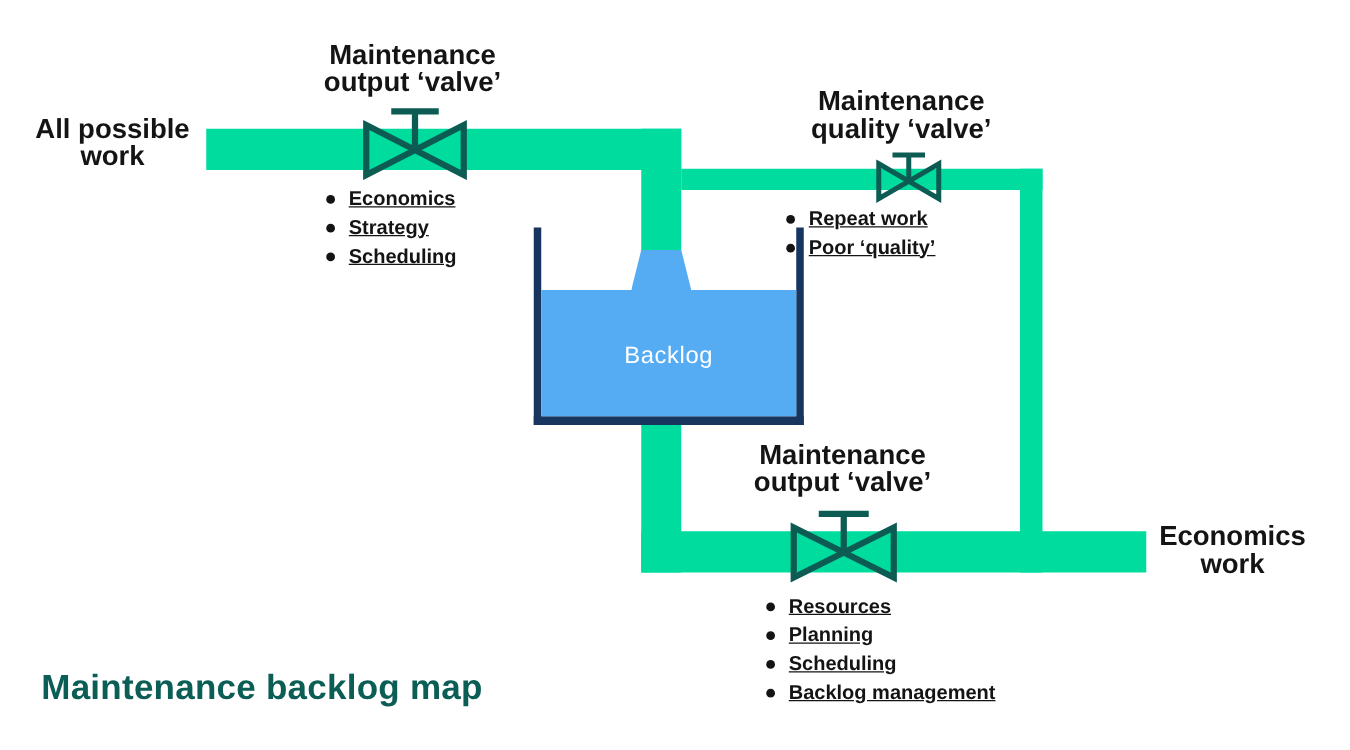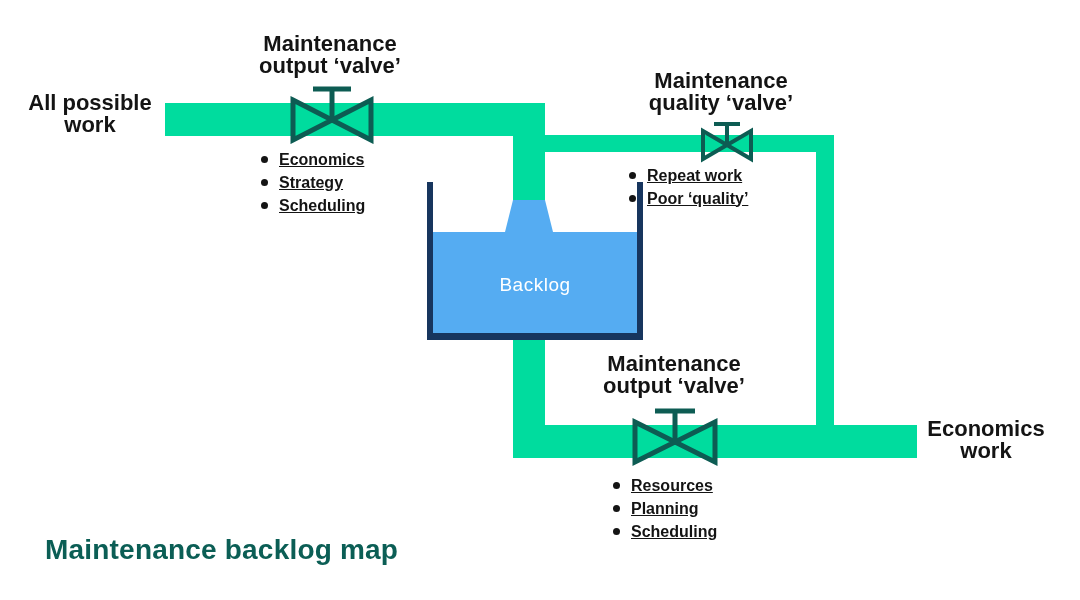--- a/index.html
+++ b/index.html
@@ -25,21 +25,21 @@
   }
   .valve{position:absolute;}
   .valve path{stroke:var(--valve,#0d5c53);fill:none;}
   .label{position:absolute;text-align:center;font-weight:bold;font-size:22px;line-height:22px;}
   .label span{display:block;}
   .blist{position:absolute;font-weight:bold;font-size:16px;}
   .li{display:flex;align-items:center;height:23px;text-decoration:underline;}
   .dot{width:7px;height:7px;border-radius:50%;background:var(--text,#141414);margin-right:11px;flex:none;}
   .diagram-title{
     position:absolute;left:33px;top:534px;font-size:28px;font-weight:bold;
-    color:var(--title,#0b5e55);letter-spacing:.2px;margin-left:12px;
+    color:var(--title,#0b5e55);letter-spacing:.2px;
   }
 </style>
 </head>
 <body>
 
 <div class="canvas">
 
   <div class="pipe" style="left:165px;top:103px;width:380px;height:33px;"></div>
   <div class="pipe" style="left:513px;top:103px;width:32px;height:97px;"></div>
   <div class="pipe" style="left:545px;top:135px;width:289px;height:17px;"></div>
@@ -125,17 +125,21 @@
         <span>Resources</span>
       </div>
     <div class="li">
         <span class="dot"></span>
         <span>Planning</span>
       </div>
     <div class="li">
         <span class="dot"></span>
         <span>Scheduling</span>
       </div>
+    <div class="li">
+        <span class="dot"></span>
+        <span>Backlog management</span>
+      </div>
   </div>
 
   <div class="diagram-title">Maintenance backlog map</div>
 
 </div>
 
 </body></html>

